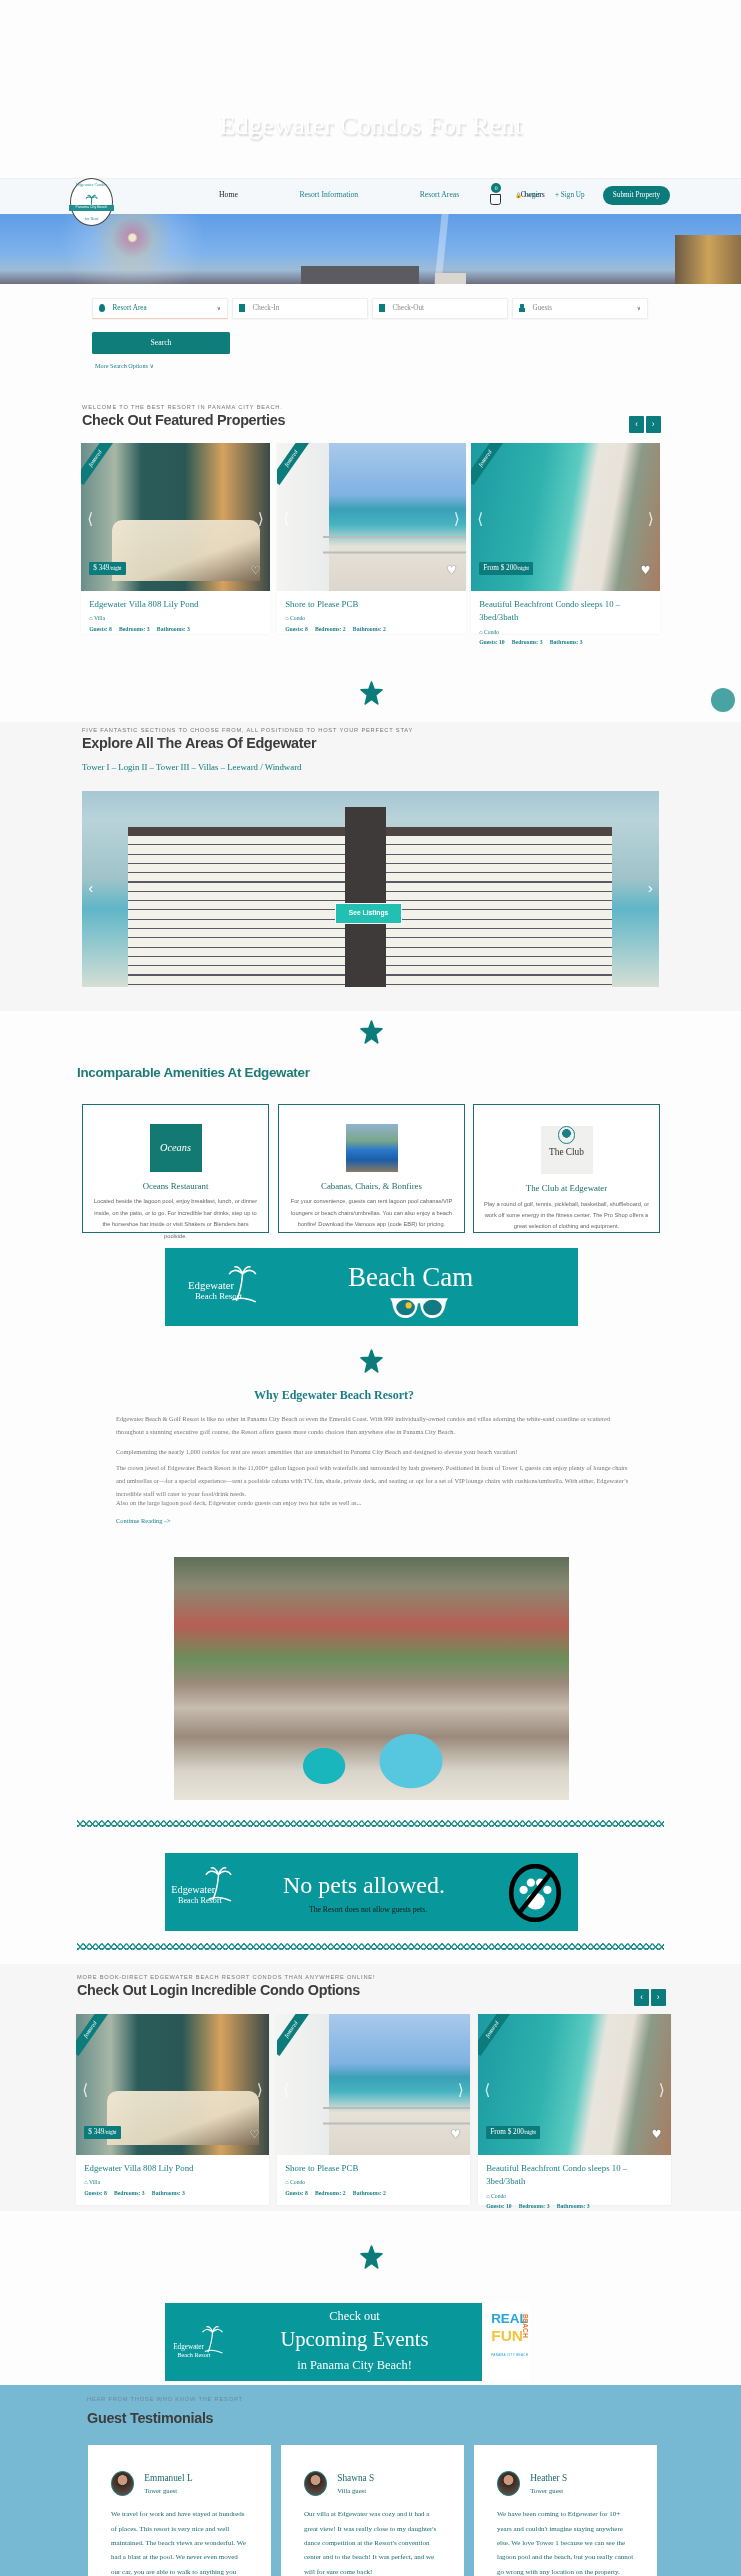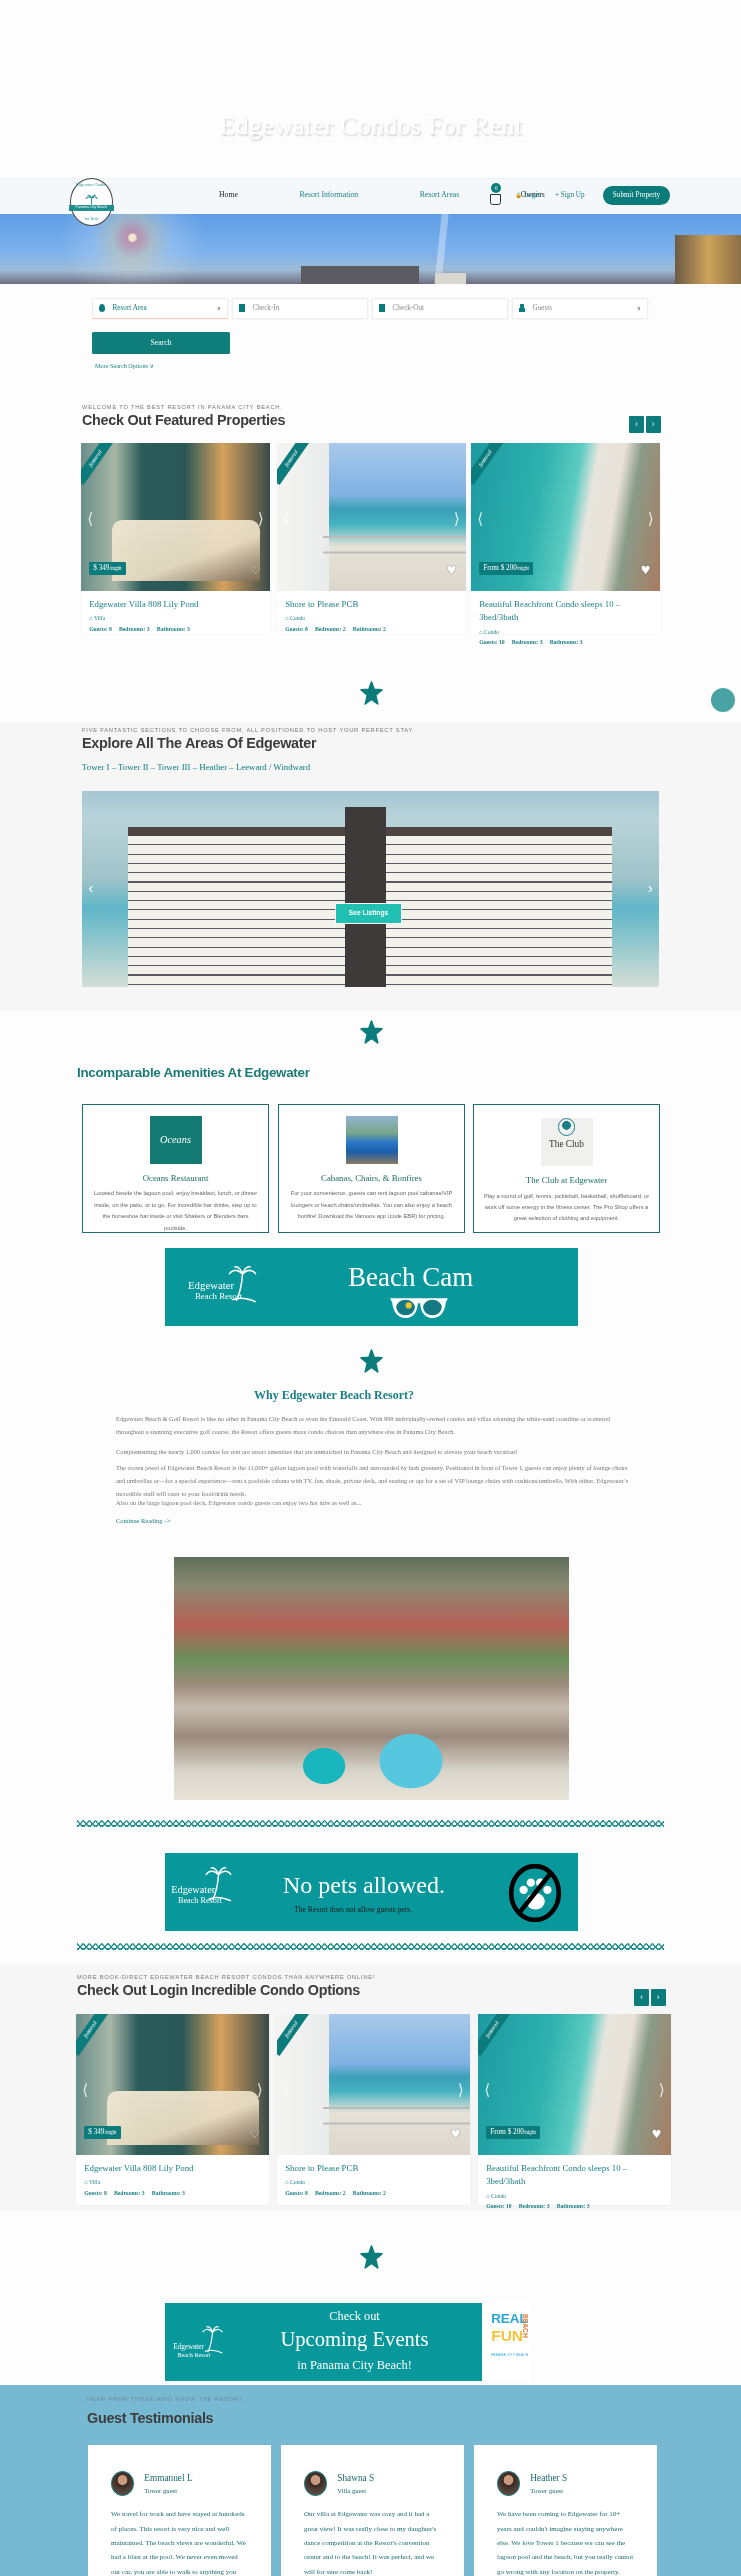--- a/index.html
+++ b/index.html
@@ -82,21 +82,21 @@
   .tower-img { top: 791px; left: 82px; width: 577px; height: 196px; overflow: hidden;
     background: linear-gradient(180deg, #a6c7d4 0%, #b9d3d9 15%, #9ec3c8 45%, #5fb6c8 60%, #d4dfd5 100%); }
   .tower { position:absolute; left: 46px; top: 36px; width: 484px; height: 170px; background: repeating-linear-gradient(180deg, #f2f2ea 0 8.2px, #5a5a66 8.2px 9.3px); border-top: 9.3px solid #4e4542; }
   .tower-core { position:absolute; left: 263px; top: 15.5px; width: 41px; height: 185px; background: #3e3a39; }
   .tower-title { position:absolute; top: 77px; width: 100%; text-align:center; font-family:"Liberation Sans",sans-serif; font-weight:bold; font-size: 17.5px; color:#fff; text-shadow: 0 0.5px 1.5px rgba(0,0,0,0.4); }
   .see-listings { position:absolute; top: 112px; left: 253px; width: 67px; height: 20.6px; background: #22c0b2; color: #fff; border: 1px solid #fff; font-family:"Liberation Sans",sans-serif; font-weight:bold; font-size: 6.7px; text-align:center; line-height: 18.5px; }
   .t-prev, .t-next { position:absolute; top: 88px; color: #fff; font-size: 15.5px; font-family:"Liberation Sans",sans-serif; }
   .t-prev { left: 6.2px; } .t-next { right: 6.2px; }
 
   
-  .amen-card { top: 1104px; width: 187px; height: 129px; border: 1px solid #1e6e6c; background: #fff; text-align: center; padding-top: 11px; }
+  .amen-card { top: 1104px; width: 187px; height: 129px; border: 1px solid #1e6e6c; background: #fff; text-align: center; padding-top: 19px; }
   .amen-card .thumb { width: 52px; height: 48px; margin: 0 auto; }
   .amen-card .name { font-family:"Liberation Serif",serif; font-size: 8.8px; color: #1e6e6c; margin-top: 9.3px; }
   .amen-card .desc { font-family:"Liberation Sans",sans-serif; font-size: 5.7px; color: #666; line-height: 2.0; padding: 5.2px 8.2px 0; }
 
   .promo { background: #08979a; color: #fff; }
   .promo .brand { position:absolute; font-family:"Liberation Serif",serif; color:#fff; line-height: 1.0; }
 
   
   .why-title { top: 1388px; left: 0; width: 668px; text-align:center; font-family:"Liberation Serif",serif; font-weight:bold; font-size: 12px; color: #1a7f86; }
   .why-p { left: 116px; width: 515px; font-family:"Liberation Serif",serif; font-size: 6.4px; color: #777; line-height: 2.0; }
@@ -246,21 +246,21 @@
 
 <svg class="abs star-div" style="top:681px; left:360px;" viewBox="0 0 44 46">
     <path d="M22 2 L27 16 L42 17 L30 27 L34 44 L22 35 L10 44 L14 27 L2 17 L17 16 Z" fill="#0b7b7b" stroke="#0b7b7b" stroke-linejoin="round" stroke-width="3"></path>
   </svg>
 
 <div class="abs fab"></div>
 
 <div class="abs explore-bg"></div>
 <div class="abs eyebrow" style="top:727px; left:82px;">Five fantastic sections to choose from, all positioned to host your perfect stay</div>
 <div class="abs h2" style="top:735px; left:82px;">Explore All The Areas Of Edgewater</div>
-<div class="abs serif" style="top:762px; left:82px; font-size:8.8px; color:#0b7b7b;">Tower I – Tower II – Tower III – Heather – Leeward / Windward</div>
+<div class="abs serif" style="top:762px; left:82px; font-size:8.8px; color:#0b7b7b;">Tower I – Login II – Tower III – Villas – Leeward / Windward</div>
 
 <div class="abs tower-img">
   <div class="tower"></div>
   <div class="tower-core"></div>
   <div class="see-listings">See Listings</div>
   <div class="t-prev">‹</div>
   <div class="t-next">›</div>
 </div>
 
 <svg class="abs star-div" style="top:1020px; left:360px;" viewBox="0 0 44 46">
@@ -321,21 +321,21 @@
 
 <div class="abs zigzag" style="top:1820px;"></div>
 
 <div class="abs promo" style="top:1853px; left:165px; width:413px; height:78px;">
   <svg class="abs" style="left:39px; top:11.3px;" width="29" height="41" viewBox="0 0 60 80">
       <path d="M30 20 Q28 50 18 72 M30 20 C20 8 8 12 4 20 M30 20 C40 8 52 12 56 20 M30 20 C26 6 18 4 14 6 M30 20 C34 6 42 4 46 6 M10 70 Q30 62 56 74" stroke="#fff" stroke-width="3" fill="none"></path>
     </svg>
   <div class="brand" style="left:6.2px; top:32px; font-size:10.3px;">Edgewater</div>
   <div class="brand" style="left:13px; top:44px; font-size:8.2px;">Beach Resort</div>
   <div class="brand" style="left:118px; top:19.6px; font-size:24px;">No pets allowed.</div>
-  <div class="brand" style="left:129px; top:53px; font-size:7.7px; color:#1a1a1a;">The Resort does not allow guests pets.</div>
+  <div class="brand" style="left:144px; top:53px; font-size:7.7px; color:#1a1a1a;">The Resort does not allow guests pets.</div>
   <svg class="abs" style="left:343px; top:11.3px;" width="54" height="58" viewBox="0 0 104 112">
       <ellipse cx="52" cy="56" rx="46" ry="52" fill="none" stroke="#000" stroke-width="9"></ellipse>
       <circle cx="30" cy="50" r="8" fill="#fff"></circle>
       <circle cx="44" cy="36" r="8" fill="#fff"></circle>
       <circle cx="62" cy="36" r="8" fill="#fff"></circle>
       <circle cx="76" cy="50" r="8" fill="#fff"></circle>
       <ellipse cx="53" cy="72" rx="18" ry="16" fill="#fff"></ellipse>
       <line x1="82" y1="18" x2="22" y2="94" stroke="#000" stroke-width="9"></line>
     </svg>
 </div>

